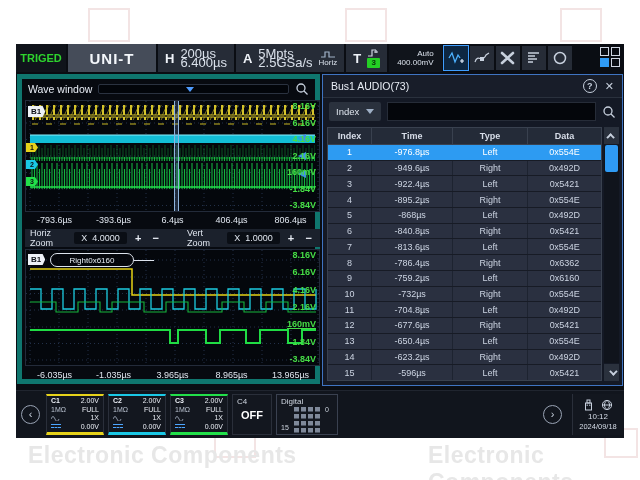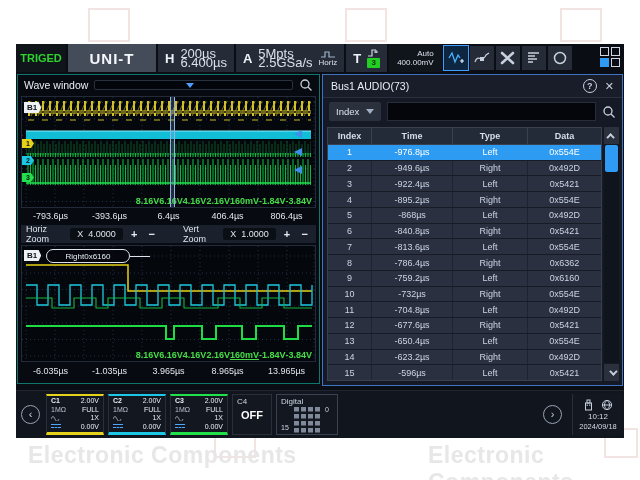--- a/index.html
+++ b/index.html
@@ -24,37 +24,37 @@
            padding:0 8px;font-size:8px;line-height:9.5px;color:#d9e0ea;}
   .tbadge{background:#24cf24;color:#07330a;font-weight:bold;font-size:8px;width:13px;height:10px;
           text-align:center;line-height:10px;border-radius:1px;margin-top:1px;}
   .iconbtn{width:24px;height:24px;margin-top:2px;background:#262c37;display:flex;align-items:center;justify-content:center;}
   .iconbtn.active{background:#0d2742;outline:1px solid #3f9eff;}
   .spacer{flex:1;}
   .quad{width:22px;height:22px;align-self:center;display:grid;grid-template-columns:9px 9px;grid-template-rows:9px 9px;gap:2px;margin-right:2px;}
   .quad span{border:1px solid #cfd6e2;}
   .quad span.f{background:#2f9bf5;border-color:#2f9bf5;}
   
-  .wavewin{position:absolute;left:1px;top:30px;width:303px;height:310px;background:#070a10;border:1px solid #0f766e;}
+  .wavewin{position:absolute;left:1px;top:30px;width:303px;height:310px;background:#070a10;border:5px solid #0f766e;}
   .ww-head{height:20px;display:flex;align-items:center;padding:0 6px;gap:6px;}
   .ww-title{font-size:10.5px;color:#e8edf5;}
   .nav{flex:1;height:10px;background:#02050a;border:1px solid #2a3240;border-radius:2px;position:relative;}
   .navcaret{position:absolute;left:46%;top:2px;width:0;height:0;border:4px solid transparent;border-top:5px solid #4f9cff;}
   .chartwrap{position:absolute;left:3px;width:295px;border:1px solid #232b3a;background:#04070c;}
   .ovwrap{top:21px;height:112px;}
   .zmwrap{top:170px;height:117px;}
   .ticksrow{position:absolute;left:3px;width:295px;height:15px;display:flex;align-items:center;color:#dfe5ee;font-size:9px;}
   .ticksrow span{flex:1;text-align:center;}
   .ovticks{top:133px;}
   .zmticks{top:288px;}
   .zbar{position:absolute;left:3px;top:150px;width:295px;height:18px;background:#1b212c;display:flex;
         align-items:center;gap:5px;padding:0 5px;font-size:9px;color:#dfe5ee;}
   .zval{background:#0a0e15;padding:1px 7px;border-radius:2px;display:flex;gap:5px;}
   .zbtn{width:15px;text-align:center;font-weight:bold;font-size:11px;color:#e7ecf4;line-height:14px;}
-  .vstack{position:absolute;right:3px;top:1px;bottom:1px;display:flex;flex-direction:row;
+  .vstack{position:absolute;right:3px;top:1px;bottom:1px;display:flex;flex-direction:column;
           justify-content:space-between;align-items:flex-end;font-size:9px;font-weight:bold;color:#46dd46;z-index:3;}
   .vstack span{line-height:9px;text-shadow:0 0 3px #03140３;}
   .vstack span.u{text-decoration:underline;}
   .chtag{position:absolute;left:0;width:12px;height:9px;font-size:7px;color:#0b0d10;font-weight:bold;text-align:center;
          line-height:9px;clip-path:polygon(0 0,75% 0,100% 50%,75% 100%,0 100%);z-index:3;}
   .rarrow{position:absolute;right:13px;width:0;height:0;border:4px solid transparent;border-right:8px solid #3f8fe8;z-index:2;}
   .cursor{position:absolute;left:148px;top:0;width:5px;height:100%;background:rgba(130,175,235,.22);
           border-left:1px solid #8fb4dd;border-right:1px solid #8fb4dd;z-index:4;}
   .b1tag{position:absolute;background:#eef2f7;color:#0c0f14;font-size:8px;font-weight:bold;
          padding:0 4px 0 3px;height:11px;line-height:11px;clip-path:polygon(0 0,85% 0,100% 50%,85% 100%,0 100%);z-index:3;}

